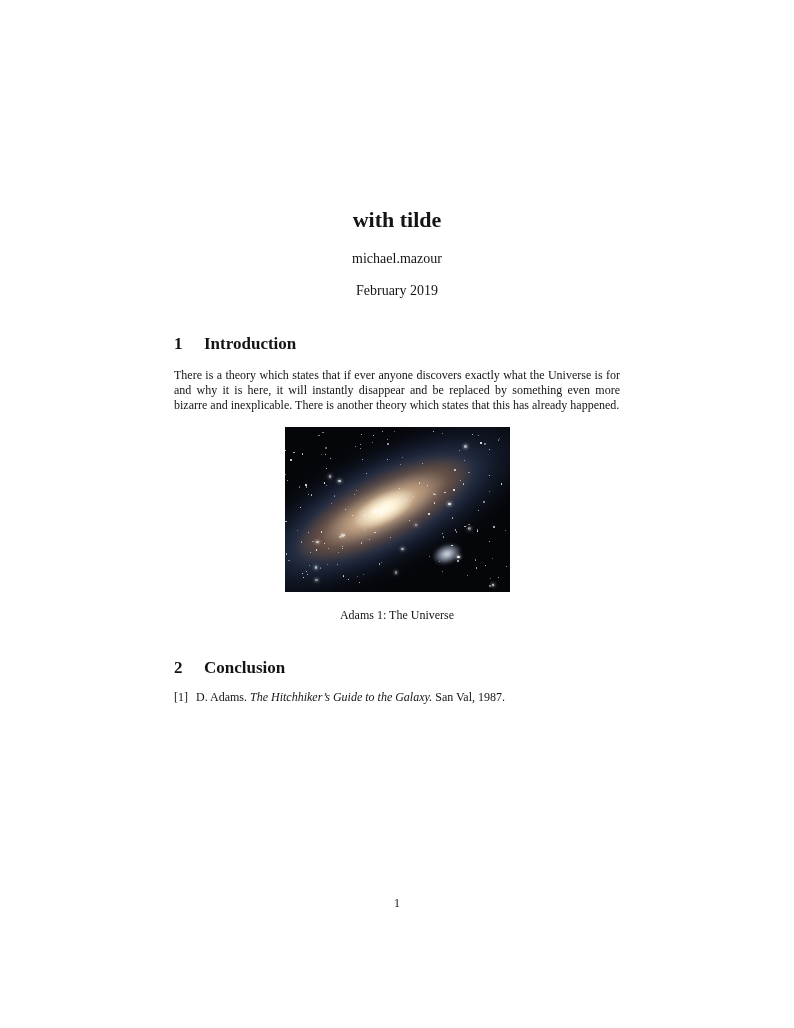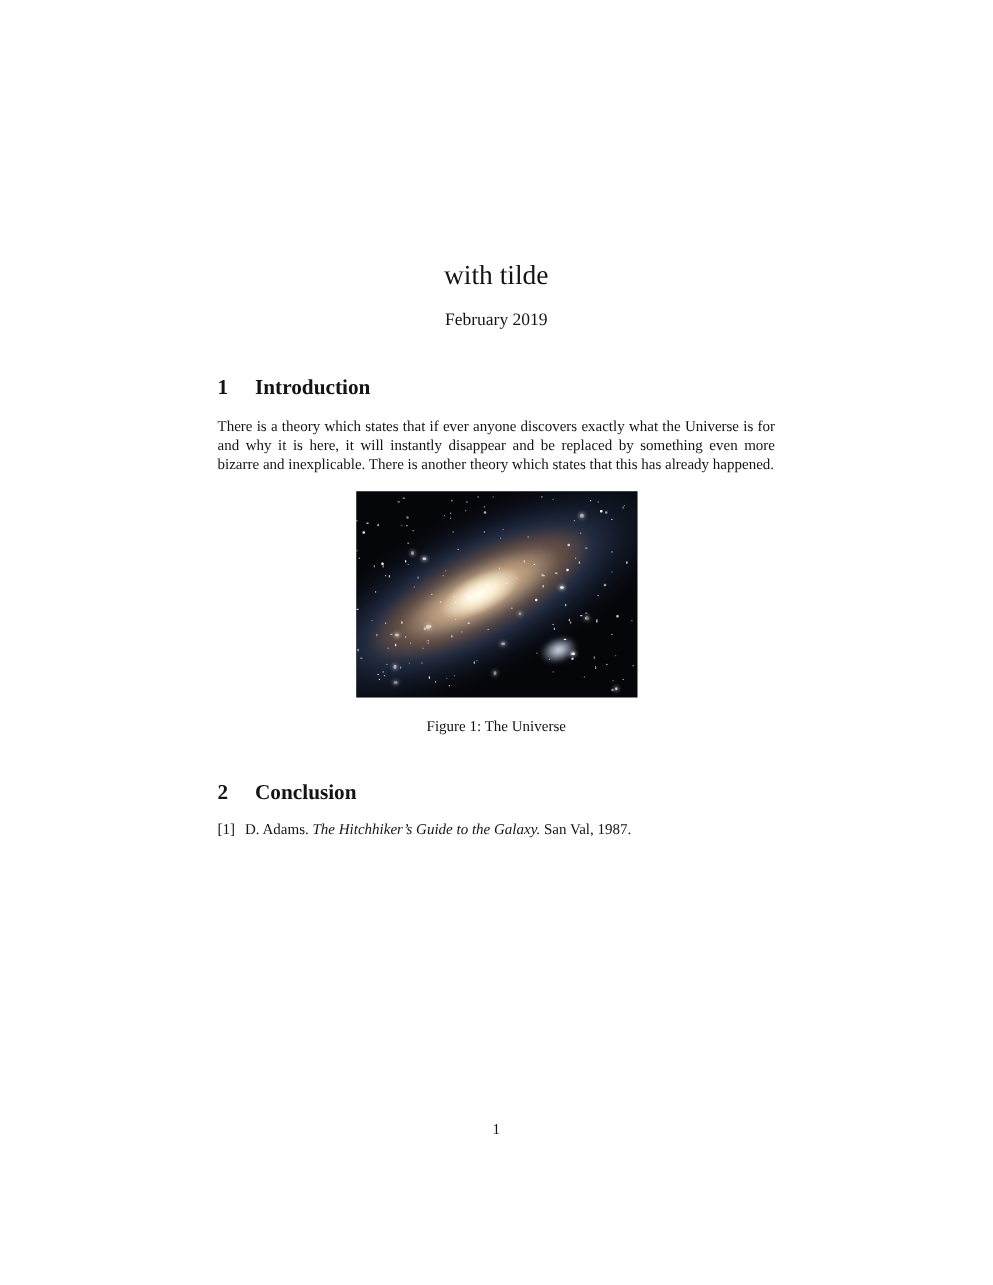--- a/index.html
+++ b/index.html
@@ -6,21 +6,21 @@
   .page{
     position:relative;
     width:794px;height:1028px;
     background:#ffffff;
     font-family:"Liberation Serif","DejaVu Serif",serif;
     color:#141414;
     overflow:hidden;
   }
   .content{width:446px;margin-left:174px;padding-top:206px;}
   .center{text-align:center;}
-  .doc-title{font-size:22px;line-height:27px;font-weight:400;}
+  .doc-title{font-size:22px;line-height:27px;font-weight:700;}
   .doc-author{font-size:14px;line-height:17px;margin-top:17px;}
   .doc-date{font-size:14px;line-height:17px;margin-top:15px;}
   .sec-heading{
     font-size:17px;line-height:20px;font-weight:700;margin-top:35px;
     font-family:Liberation Serif, serif;
   }
   .sec-num{display:inline-block;min-width:30px;}
   .body-par{
     font-size:12px;line-height:15.2px;margin-top:14px;
     text-align:justify;
@@ -74,20 +74,21 @@
     text-align:center;font-size:12px;
   }
 </style>
 </head>
 <body>
 
 <div class="page">
   <div class="content">
 
     <div class="doc-title center">with tilde</div>
+    <div class="doc-author center">michael.mazour</div>
     <div class="doc-date center">February 2019</div>
 
     <div class="sec-heading">
       <span class="sec-num">1</span><span>Introduction</span>
     </div>
     <div class="body-par">There is a theory which states that if ever anyone discovers exactly what the Universe is for and why it is here, it will instantly disappear and be replaced by something even more bizarre and inexplicable. There is another theory which states that this has already happened.</div>
 
     <div class="figure-wrap">
       <div class="galaxy">
         <div class="halo"></div>
@@ -251,21 +252,21 @@
             <span style="left: 15.8px; top: 80.6px; height: 1px; width: 1px; opacity: 1;"></span>
             <span style="left: 21.4px; top: 144.8px; height: 1px; width: 1px; opacity: 0.88;"></span>
             <span style="left: 154.4px; top: 134.8px; height: 1px; width: 1px; opacity: 0.53;"></span>
             <span style="left: 35.2px; top: 140.7px; height: 1.5px; width: 1.5px; opacity: 0.48;"></span>
             <span style="left: 204.1px; top: 48.3px; height: 1.5px; width: 1.5px; opacity: 0.89;"></span>
             <span style="left: 213.7px; top: 150.4px; height: 1px; width: 1px; opacity: 0.81;"></span>
             <span style="left: 89.7px; top: 105.1px; height: 1.5px; width: 1.5px; opacity: 0.78;"></span>
             <span style="left: 24px; top: 138.3px; height: 1px; width: 1px; opacity: 0.61;"></span>
           </div>
       </div>
-      <div class="fig-caption center">Figure 1: The Universe</div>
+      <div class="fig-caption center">Adams 1: The Universe</div>
     </div>
 
     <div class="sec-heading conclusion">
       <span class="sec-num">2</span><span>Conclusion</span>
     </div>
 
     <div class="ref-entry">
       <span class="ref-label">[1]</span>
       <span>
         <span>D. Adams.</span>

